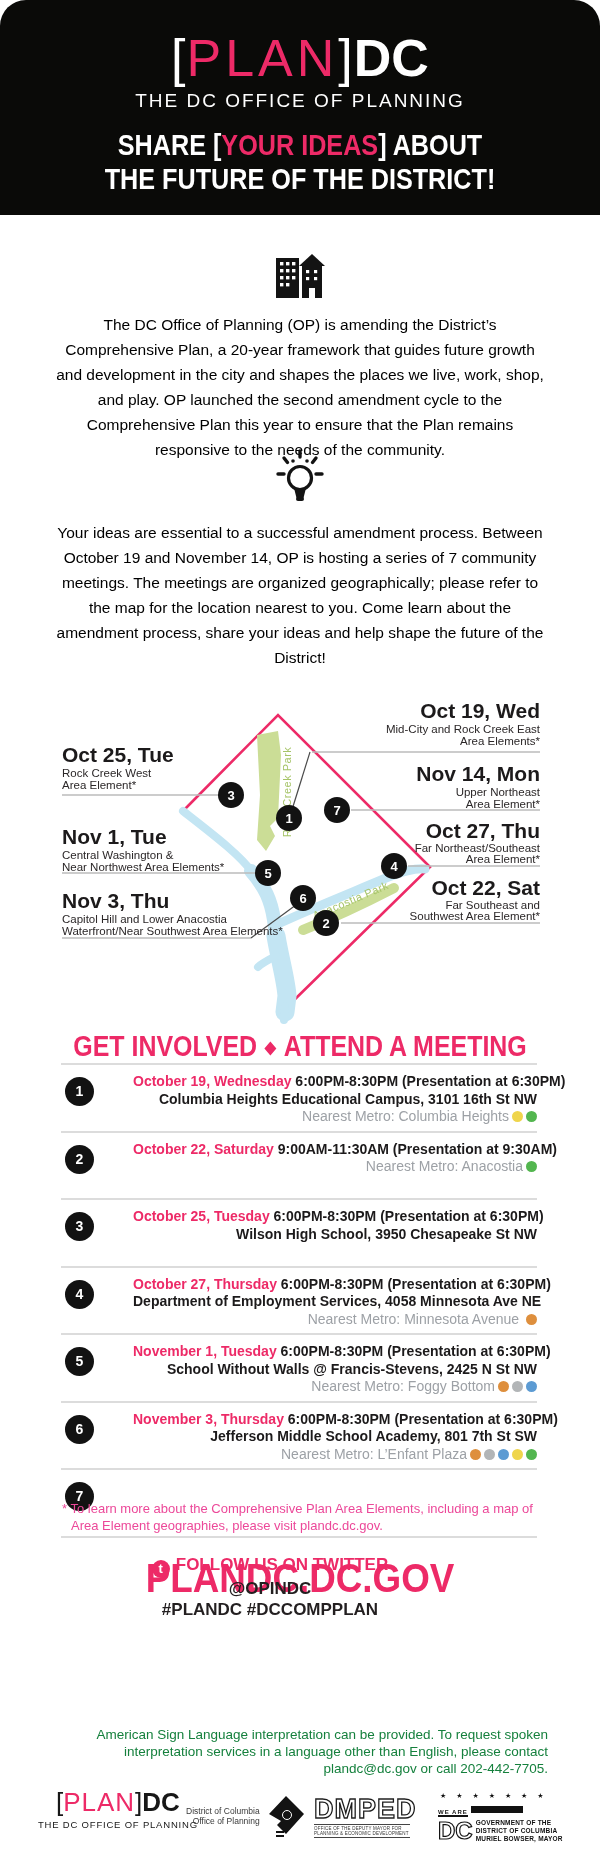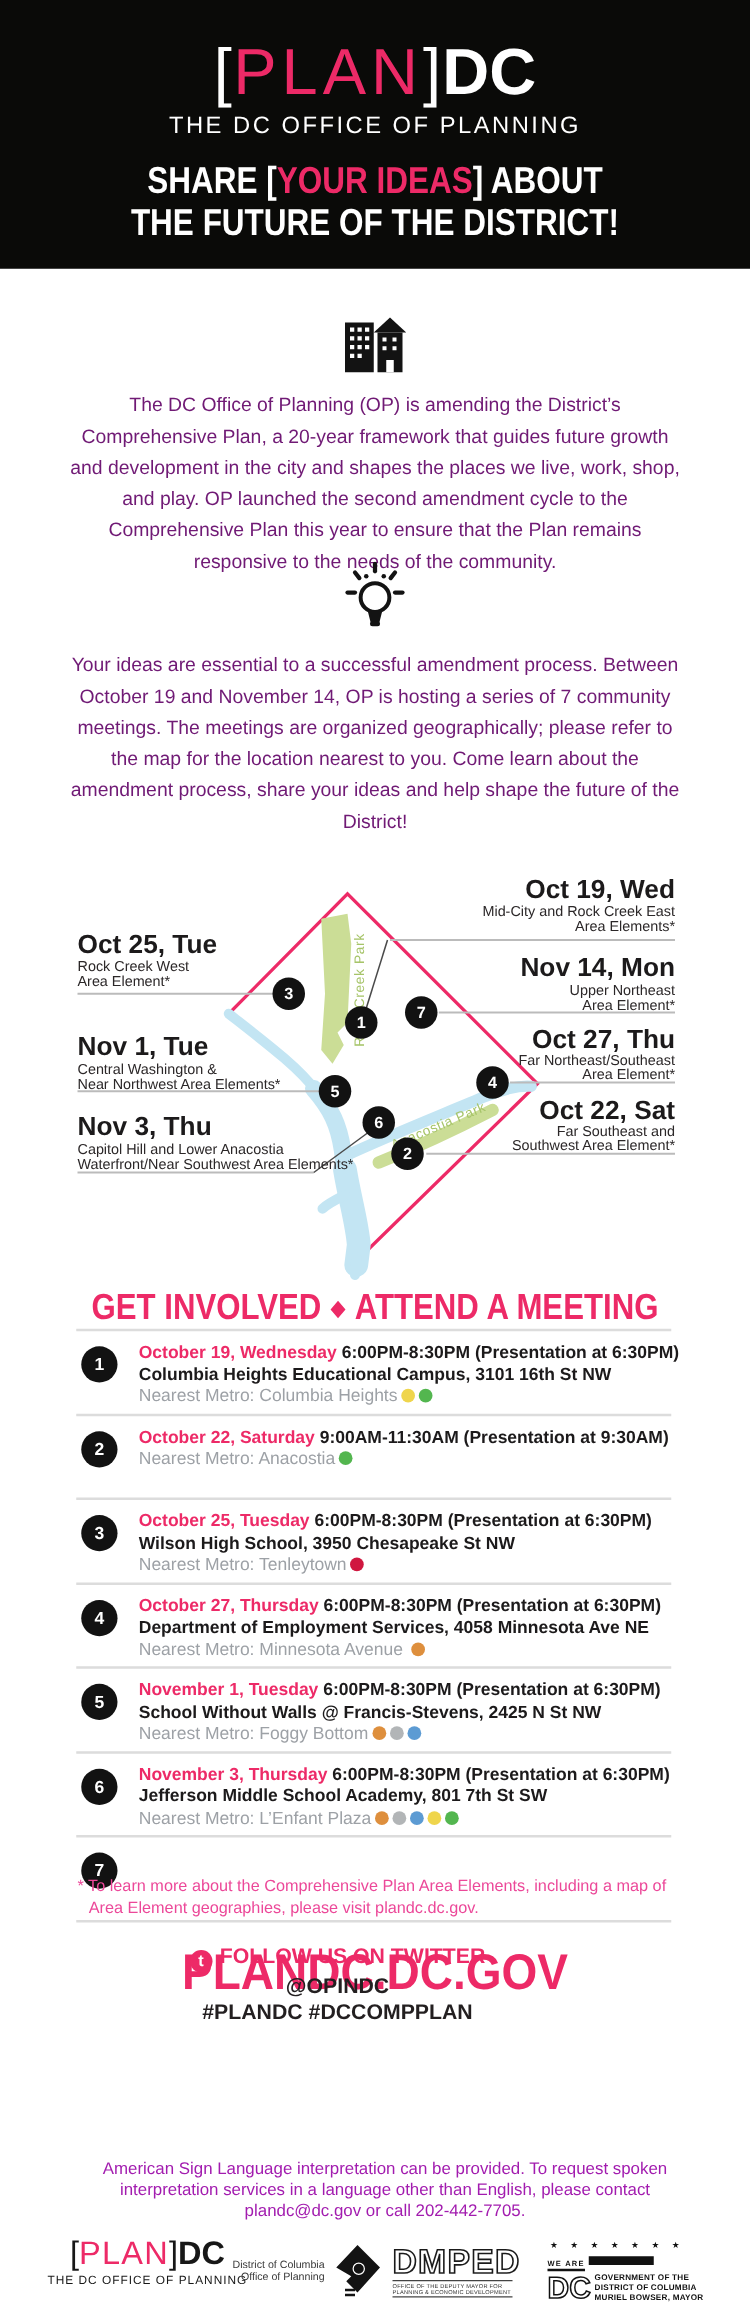--- a/index.html
+++ b/index.html
@@ -1,59 +1,59 @@
 <!DOCTYPE html>
 <html><head>
 <meta charset="utf-8">
 <style>
   html,body{margin:0;padding:0;background:#fff;}
   .page{position:relative;width:600px;height:1852px;background:#fff;overflow:hidden;
-        font-family:"Liberation Sans",sans-serif;color:#231F20;}
+        font-family:"Liberation Sans",sans-serif;color:#231F20;border-radius:26px;}
   
   .header{position:absolute;top:0;left:0;width:600px;height:215px;background:#0a0a08;text-align:center;}
   .logo-line{margin-top:30px;font-size:52px;line-height:56px;letter-spacing:1px;}
   .logo-br{color:#fff;font-weight:400;}
   .logo-plan{color:#ED2A67;font-weight:400;letter-spacing:4px;}
   .logo-dc{color:#fff;font-weight:800;letter-spacing:0;}
   .tagline{color:#fff;font-size:19px;letter-spacing:2px;margin-top:4px;}
   .headline{margin-top:16px;color:#fff;font-weight:700;font-size:30px;line-height:34px;
             transform:scaleX(.84);transform-origin:50% 0;}
   .hl-pink{color:#ED2A67;}
   
   .icon-wrap{position:absolute;left:0;width:600px;text-align:center;}
-  .para{position:absolute;left:55px;width:490px;text-align:center;font-size:15.5px;line-height:25px;color:#701a75;}
+  .para{position:absolute;left:55px;width:490px;text-align:center;font-size:15.5px;line-height:25px;color:#000000;}
   
   .map-wrap{position:absolute;top:680px;left:0;width:600px;height:360px;}
   .map-date{font-weight:700;font-size:21px;fill:#1c1a1b;}
   .map-sub{font-size:11.5px;fill:#2b2728;}
   .park-text{font-size:11px;fill:#A6C468;letter-spacing:.5px;}
   .marker-num{font-size:13px;font-weight:700;fill:#fff;text-anchor:middle;}
   
   .get-involved{position:absolute;top:1030px;left:0;width:600px;text-align:center;color:#ED2A67;
                 font-weight:700;font-size:29px;transform:scaleX(.86);}
   .gi-bullet{font-size:17px;vertical-align:3px;padding:0 9px;}
   .meetings{position:absolute;top:1063px;left:61px;width:476px;border-top:2px solid #dcdcdc;}
   .meeting-row{position:relative;height:57.5px;border-bottom:2px solid #dcdcdc;padding-top:8px;box-sizing:content-box;}
   .badge{position:absolute;left:4px;top:12px;width:29px;height:29px;border-radius:50%;background:#121212;
          color:#fff;font-weight:700;font-size:14px;text-align:center;line-height:29px;}
-  .m-lines{margin-left:50px;white-space:nowrap;}
+  .m-lines{margin-left:72px;white-space:nowrap;text-align:right;}
   .m-line1,.m-line2{font-size:14px;font-weight:700;line-height:17.5px;color:#1c1a1b;}
   .m-date{color:#ED2A67;}
   .m-line3{font-size:14px;line-height:17.5px;color:#9DA1A6;}
   .dot{display:inline-block;width:11px;height:11px;border-radius:50%;margin-left:3px;vertical-align:-1px;}
   
   .footnote{position:absolute;top:1500px;left:62px;width:478px;font-size:13px;line-height:17px;color:#ec4899;
             padding-left:9px;text-indent:-9px;}
   .website{position:absolute;top:1556px;left:0;width:600px;text-align:center;color:#ED2A67;
            font-weight:700;font-size:40px;transform:scaleX(.92);}
   .social{position:absolute;top:1554px;left:0;width:540px;text-align:center;font-weight:700;font-size:17px;line-height:21px;}
   .follow{color:#ED2A67;}
   .tw-icon{display:inline-block;width:18px;height:18px;border-radius:50%;background:#ED2A67;color:#fff;
            font-size:13px;line-height:18px;text-align:center;font-weight:700;margin-right:6px;vertical-align:-3px;}
-  .asl{position:absolute;top:1726px;left:78px;width:460px;text-align:center;font-size:13.5px;line-height:17px;color:#a21caf;}
+  .asl{position:absolute;top:1726px;left:88px;width:460px;text-align:right;font-size:13.5px;line-height:17px;color:#15803d;}
   
   .logos{position:absolute;top:1788px;left:0;width:600px;height:60px;}
   .flogo{position:absolute;top:0;}
   .fl-plandc{left:38px;text-align:center;}
   .fp-line{font-size:26px;line-height:28px;}
   .fp-br{color:#171717;font-weight:400;}
   .fp-plan{color:#ED2A67;font-weight:400;letter-spacing:1px;}
   .fp-dc{color:#171717;font-weight:800;}
   .fp-tag{font-size:9.5px;letter-spacing:.8px;color:#171717;margin-top:3px;}
   .fl-op{left:186px;top:6px;display:flex;align-items:center;}
@@ -252,21 +252,20 @@
       <div class="m-lines">
         <div class="m-line1"><span class="m-date">October 22, Saturday</span><span> 9:00AM-11:30AM (Presentation at 9:30AM)</span></div>
         <div class="m-line3"><span>Nearest Metro: </span><span>Anacostia</span><span><span class="dot" style="background: rgb(83, 182, 79);"></span></span></div>
       </div>
     </div>
     <div class="meeting-row">
       <div class="badge">3</div>
       <div class="m-lines">
         <div class="m-line1"><span class="m-date">October 25, Tuesday</span><span> 6:00PM-8:30PM (Presentation at 6:30PM)</span></div>
         <div class="m-line2">Wilson High School, 3950 Chesapeake St NW</div>
-        <div class="m-line3"><span>Nearest Metro: </span><span>Tenleytown</span><span><span class="dot" style="background: rgb(208, 23, 63);"></span></span></div>
       </div>
     </div>
     <div class="meeting-row">
       <div class="badge">4</div>
       <div class="m-lines">
         <div class="m-line1"><span class="m-date">October 27, Thursday</span><span> 6:00PM-8:30PM (Presentation at 6:30PM)</span></div>
         <div class="m-line2">Department of Employment Services, 4058 Minnesota Ave NE</div>
         <div class="m-line3"><span>Nearest Metro: </span><span>Minnesota Avenue </span><span><span class="dot" style="background: rgb(222, 143, 61);"></span></span></div>
       </div>
     </div>

